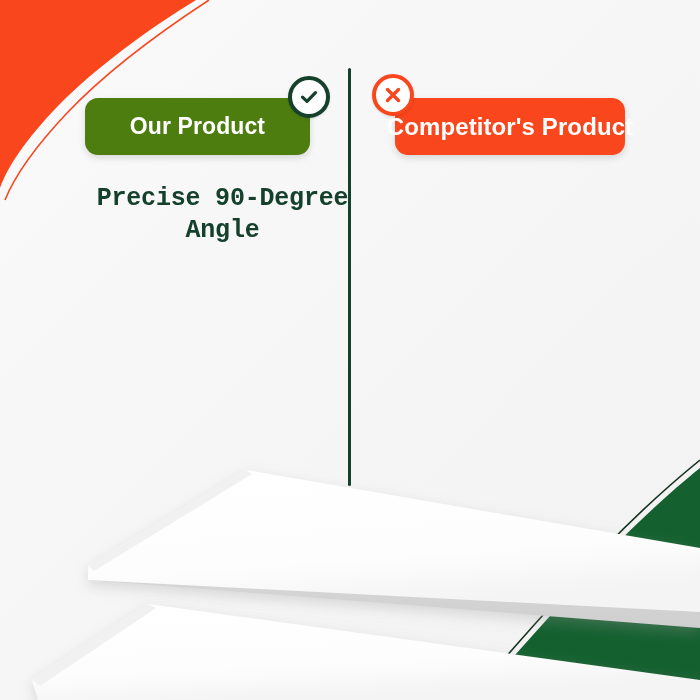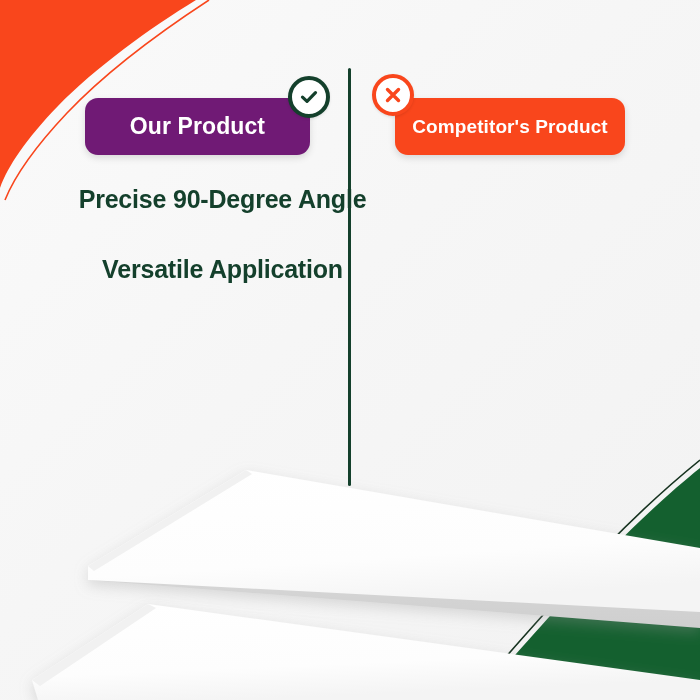--- a/index.html
+++ b/index.html
@@ -68,30 +68,30 @@
   .badge-text {
     color: #ffffff;
     font-weight: bold;
     letter-spacing: 0.1px;
     white-space: nowrap;
   }
 
   .badge-ours {
     left: 85px;
     width: 225px;
-    background: #701a75;
+    background: #4d7c0f;
   }
   .badge-ours .badge-text { font-size: 23px; }
 
   .badge-theirs {
     left: 395px;
     width: 230px;
     background: #f9461c;
   }
-  .badge-theirs .badge-text { font-size: 19px; }
+  .badge-theirs .badge-text { font-size: 24px; }
 
   
   .marker {
     position: absolute;
     width: 42px;
     height: 42px;
     border-radius: 50%;
     background: #ffffff;
     box-sizing: border-box;
     display: flex;
@@ -123,21 +123,21 @@
     align-items: flex-start;
     justify-content: center;
     text-align: center;
   }
   .row-text {
     font-weight: bold;
     font-size: 25px;
     line-height: 32px;
     letter-spacing: -0.2px;
   }
-  .rows-left  { left: 45px;  width: 295px; }
+  .rows-left  { left: 45px;  width: 295px; font-family: Liberation Mono, monospace; }
   .rows-left .row-text  { color: #14402c; }
 </style>
 </head>
 <body>
 
 <div id="canvas">
 
   <svg class="bg-layer" viewBox="0 0 700 700" width="700" height="700" xmlns="http://www.w3.org/2000/svg">
     <defs>
       <linearGradient id="bgGrad" x1="0" y1="0" x2="1" y2="1">
@@ -204,23 +204,20 @@
       <svg width="20" height="20" viewBox="0 0 20 20" xmlns="http://www.w3.org/2000/svg">
         <path d="M 4.5 4.5 L 15.5 15.5 M 15.5 4.5 L 4.5 15.5" fill="none" stroke="#f9461c" stroke-width="3.4" stroke-linecap="round"></path>
       </svg>
     </div>
 
     <div class="col col-left">
       <div class="rows rows-left">
         <div class="row">
           <span class="row-text">Precise 90-Degree Angle</span>
         </div>
-        <div class="row">
-          <span class="row-text">Versatile Application</span>
-        </div>
       </div>
     </div>
 
     <div class="col col-right">
       
     </div>
 
   </div>
 </div>
 

